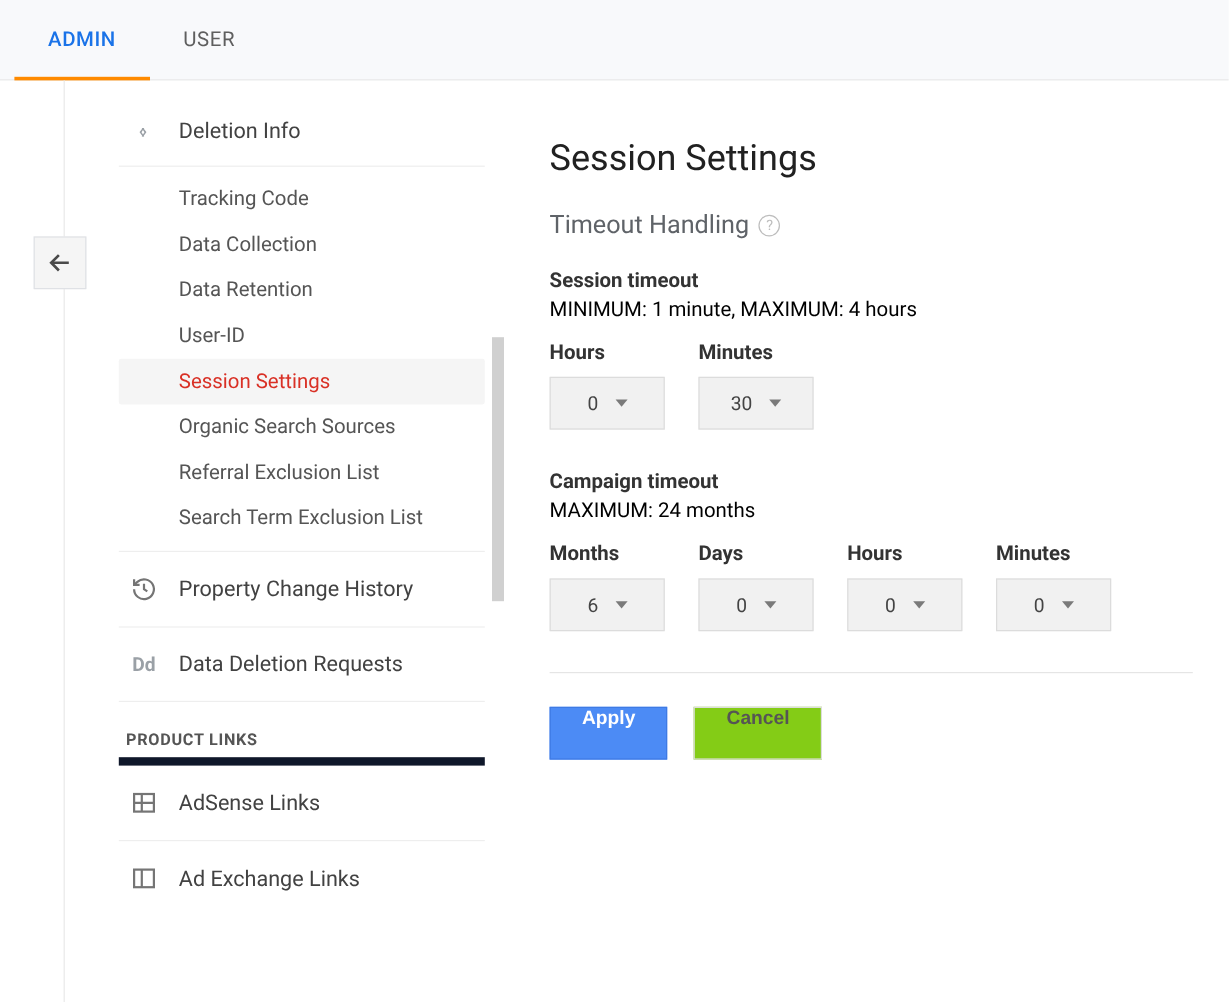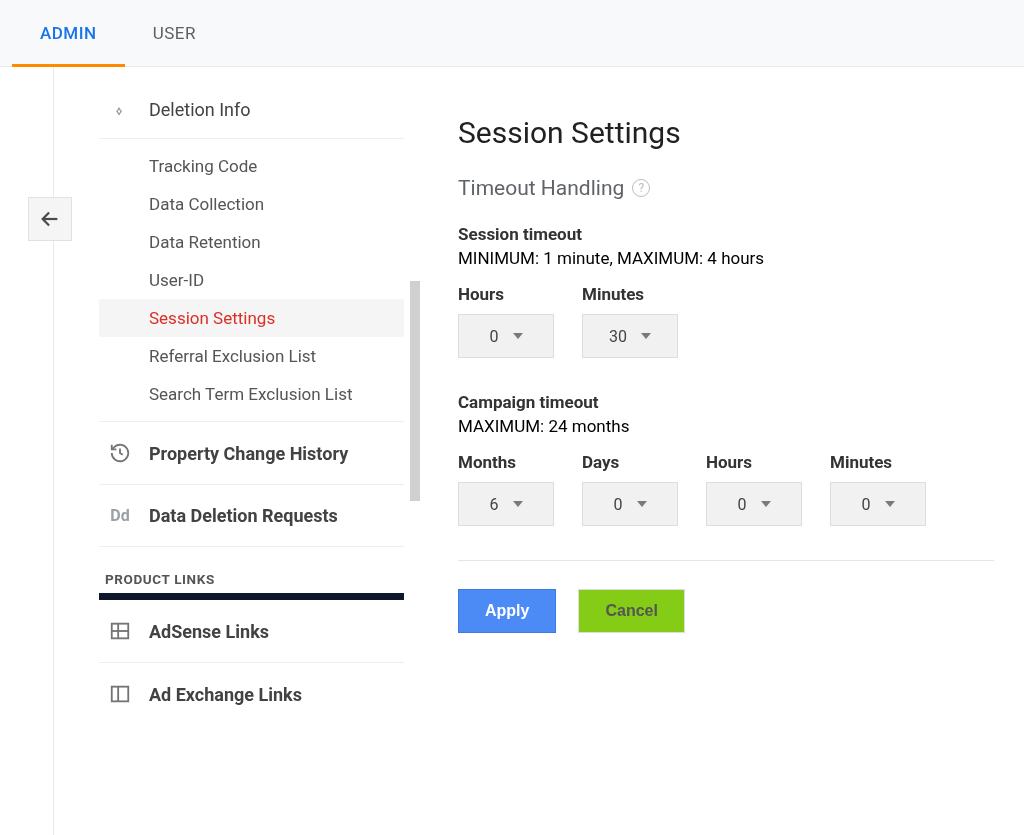--- a/index.html
+++ b/index.html
@@ -138,21 +138,20 @@
   .side-row .icon {
     width: 30px;
     display: inline-flex;
     justify-content: center;
     color: #757575;
   }
   .side-row .label {
     font-size: 18px;
     color: #424242;
     margin-left: 14px;
-    font-weight: bold;
   }
 
   .section-header {
     font-size: 13.5px;
     font-weight: 700;
     color: #555;
     letter-spacing: 0.6px;
     padding: 24px 4px 6px 6px;
     border-bottom: 7px solid #0f172a;
   }
@@ -241,21 +240,21 @@
 
   .btn-row { display: flex; gap: 22px; }
   .btn {
     height: 44px;
     padding: 0 26px;
     font-size: 16px;
     font-weight: 600;
     border: 1px solid #dcdcdc;
     cursor: pointer;
     display: inline-flex;
-    align-items: center;
+    align-items: flex-start;
     justify-content: center;
   }
   .btn.primary {
     background: #4c8bf5;
     border-color: #3e7ae4;
     color: #fff;
   }
   .btn.secondary {
     background: #84cc16;
     color: #555;
@@ -296,20 +295,21 @@
           <span class="chevrons">‹&nbsp;›</span>
           <span class="top-row-label">Deletion Info</span>
         </div>
 
         <div class="sub-list">
           <span class="sub-item">Tracking Code</span>
           <span class="sub-item">Data Collection</span>
           <span class="sub-item">Data Retention</span>
           <span class="sub-item">User-ID</span>
           <span class="sub-item active">Session Settings</span>
+          <span class="sub-item">Organic Search Sources</span>
           <span class="sub-item">Referral Exclusion List</span>
           <span class="sub-item">Search Term Exclusion List</span>
         </div>
 
         <div class="side-row">
           <span class="icon">
             <svg width="22" height="22" viewBox="0 0 24 24" fill="none" stroke="#757575" stroke-width="2">
               <path d="M3 12a9 9 0 1 0 3-6.7L3 8"></path>
                 <polyline points="3 3 3 8 8 8"></polyline>
                 <polyline points="12 7 12 12 15 14"></polyline>

